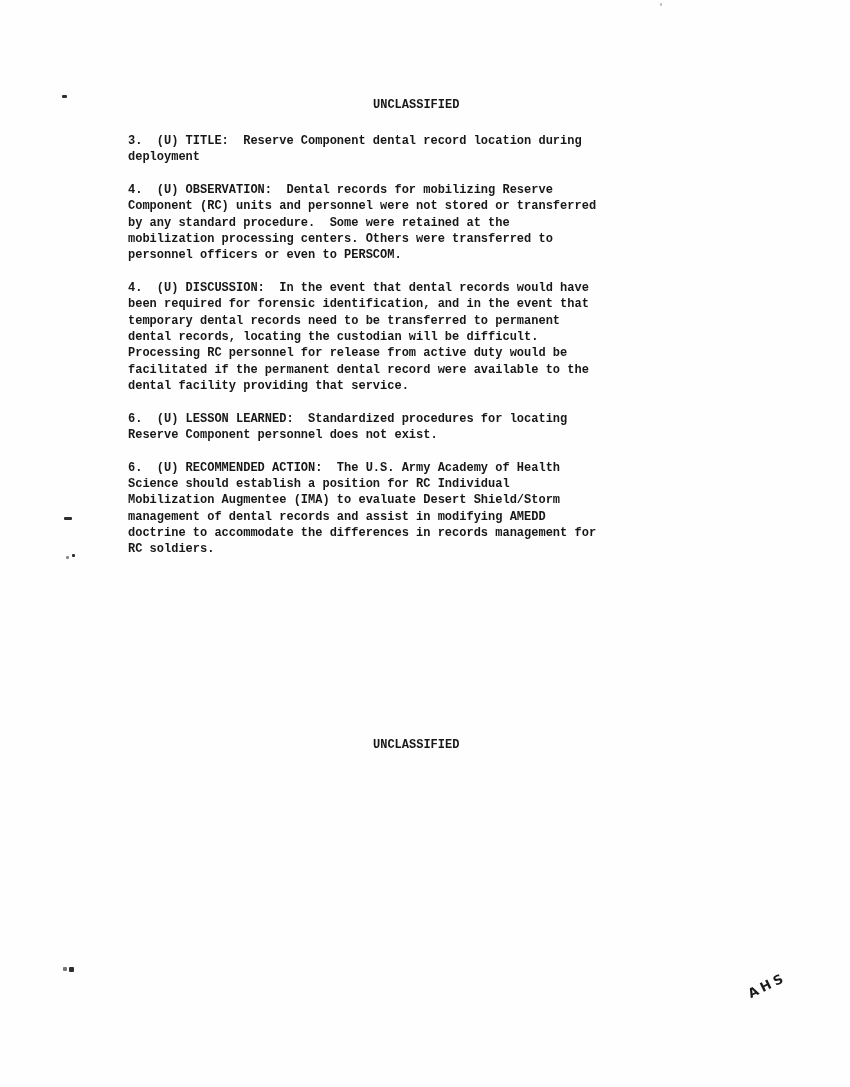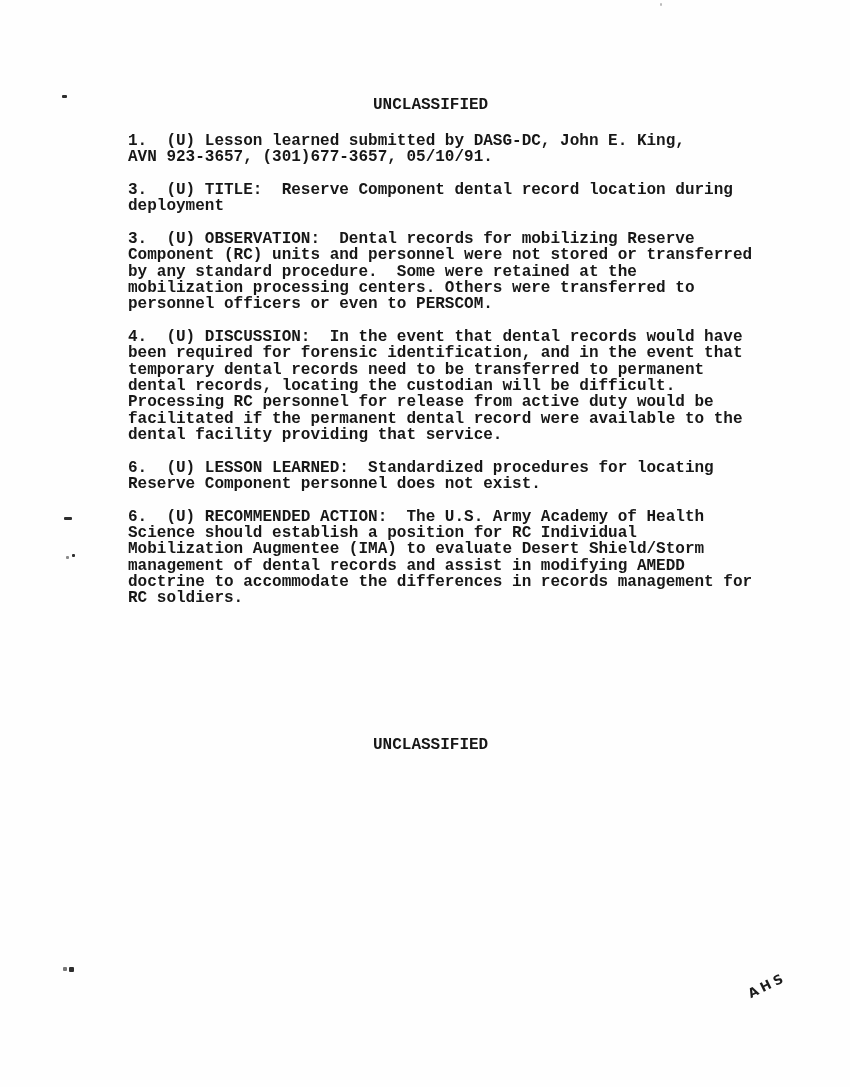--- a/index.html
+++ b/index.html
@@ -7,21 +7,21 @@
   .page {
     position: relative;
     width: 850px;
     height: 1087px;
     background: #fefefe;
     overflow: hidden;
   }
   .typewriter {
     font-family: "Liberation Mono", "DejaVu Sans Mono", monospace;
     font-weight: bold;
-    font-size: 16px;
+    font-size: 12px;
     line-height: 16.33px;
     color: #171717;
   }
   .classification-header {
     position: absolute;
     top: 97px;
     left: 373px;
     white-space: pre;
   }
   .content {
@@ -66,25 +66,23 @@
   .speck-7 { left: 660px; top: 3px;   width: 2px; height: 3px; background: #bbb; }
 </style>
 </head>
 <body>
 
 <div class="page">
 
   <div class="typewriter classification-header">UNCLASSIFIED</div>
 
   <div class="content">
-    <div class="typewriter para">1.  (U) Lesson learned submitted by DASG-DC, John E. King,
-AVN 923-3657, (301)677-3657, 05/10/91.</div>
     <div class="typewriter para">3.  (U) TITLE:  Reserve Component dental record location during
 deployment</div>
-    <div class="typewriter para">3.  (U) OBSERVATION:  Dental records for mobilizing Reserve
+    <div class="typewriter para">4.  (U) OBSERVATION:  Dental records for mobilizing Reserve
 Component (RC) units and personnel were not stored or transferred
 by any standard procedure.  Some were retained at the
 mobilization processing centers. Others were transferred to
 personnel officers or even to PERSCOM.</div>
     <div class="typewriter para">4.  (U) DISCUSSION:  In the event that dental records would have
 been required for forensic identification, and in the event that
 temporary dental records need to be transferred to permanent
 dental records, locating the custodian will be difficult.
 Processing RC personnel for release from active duty would be
 facilitated if the permanent dental record were available to the

